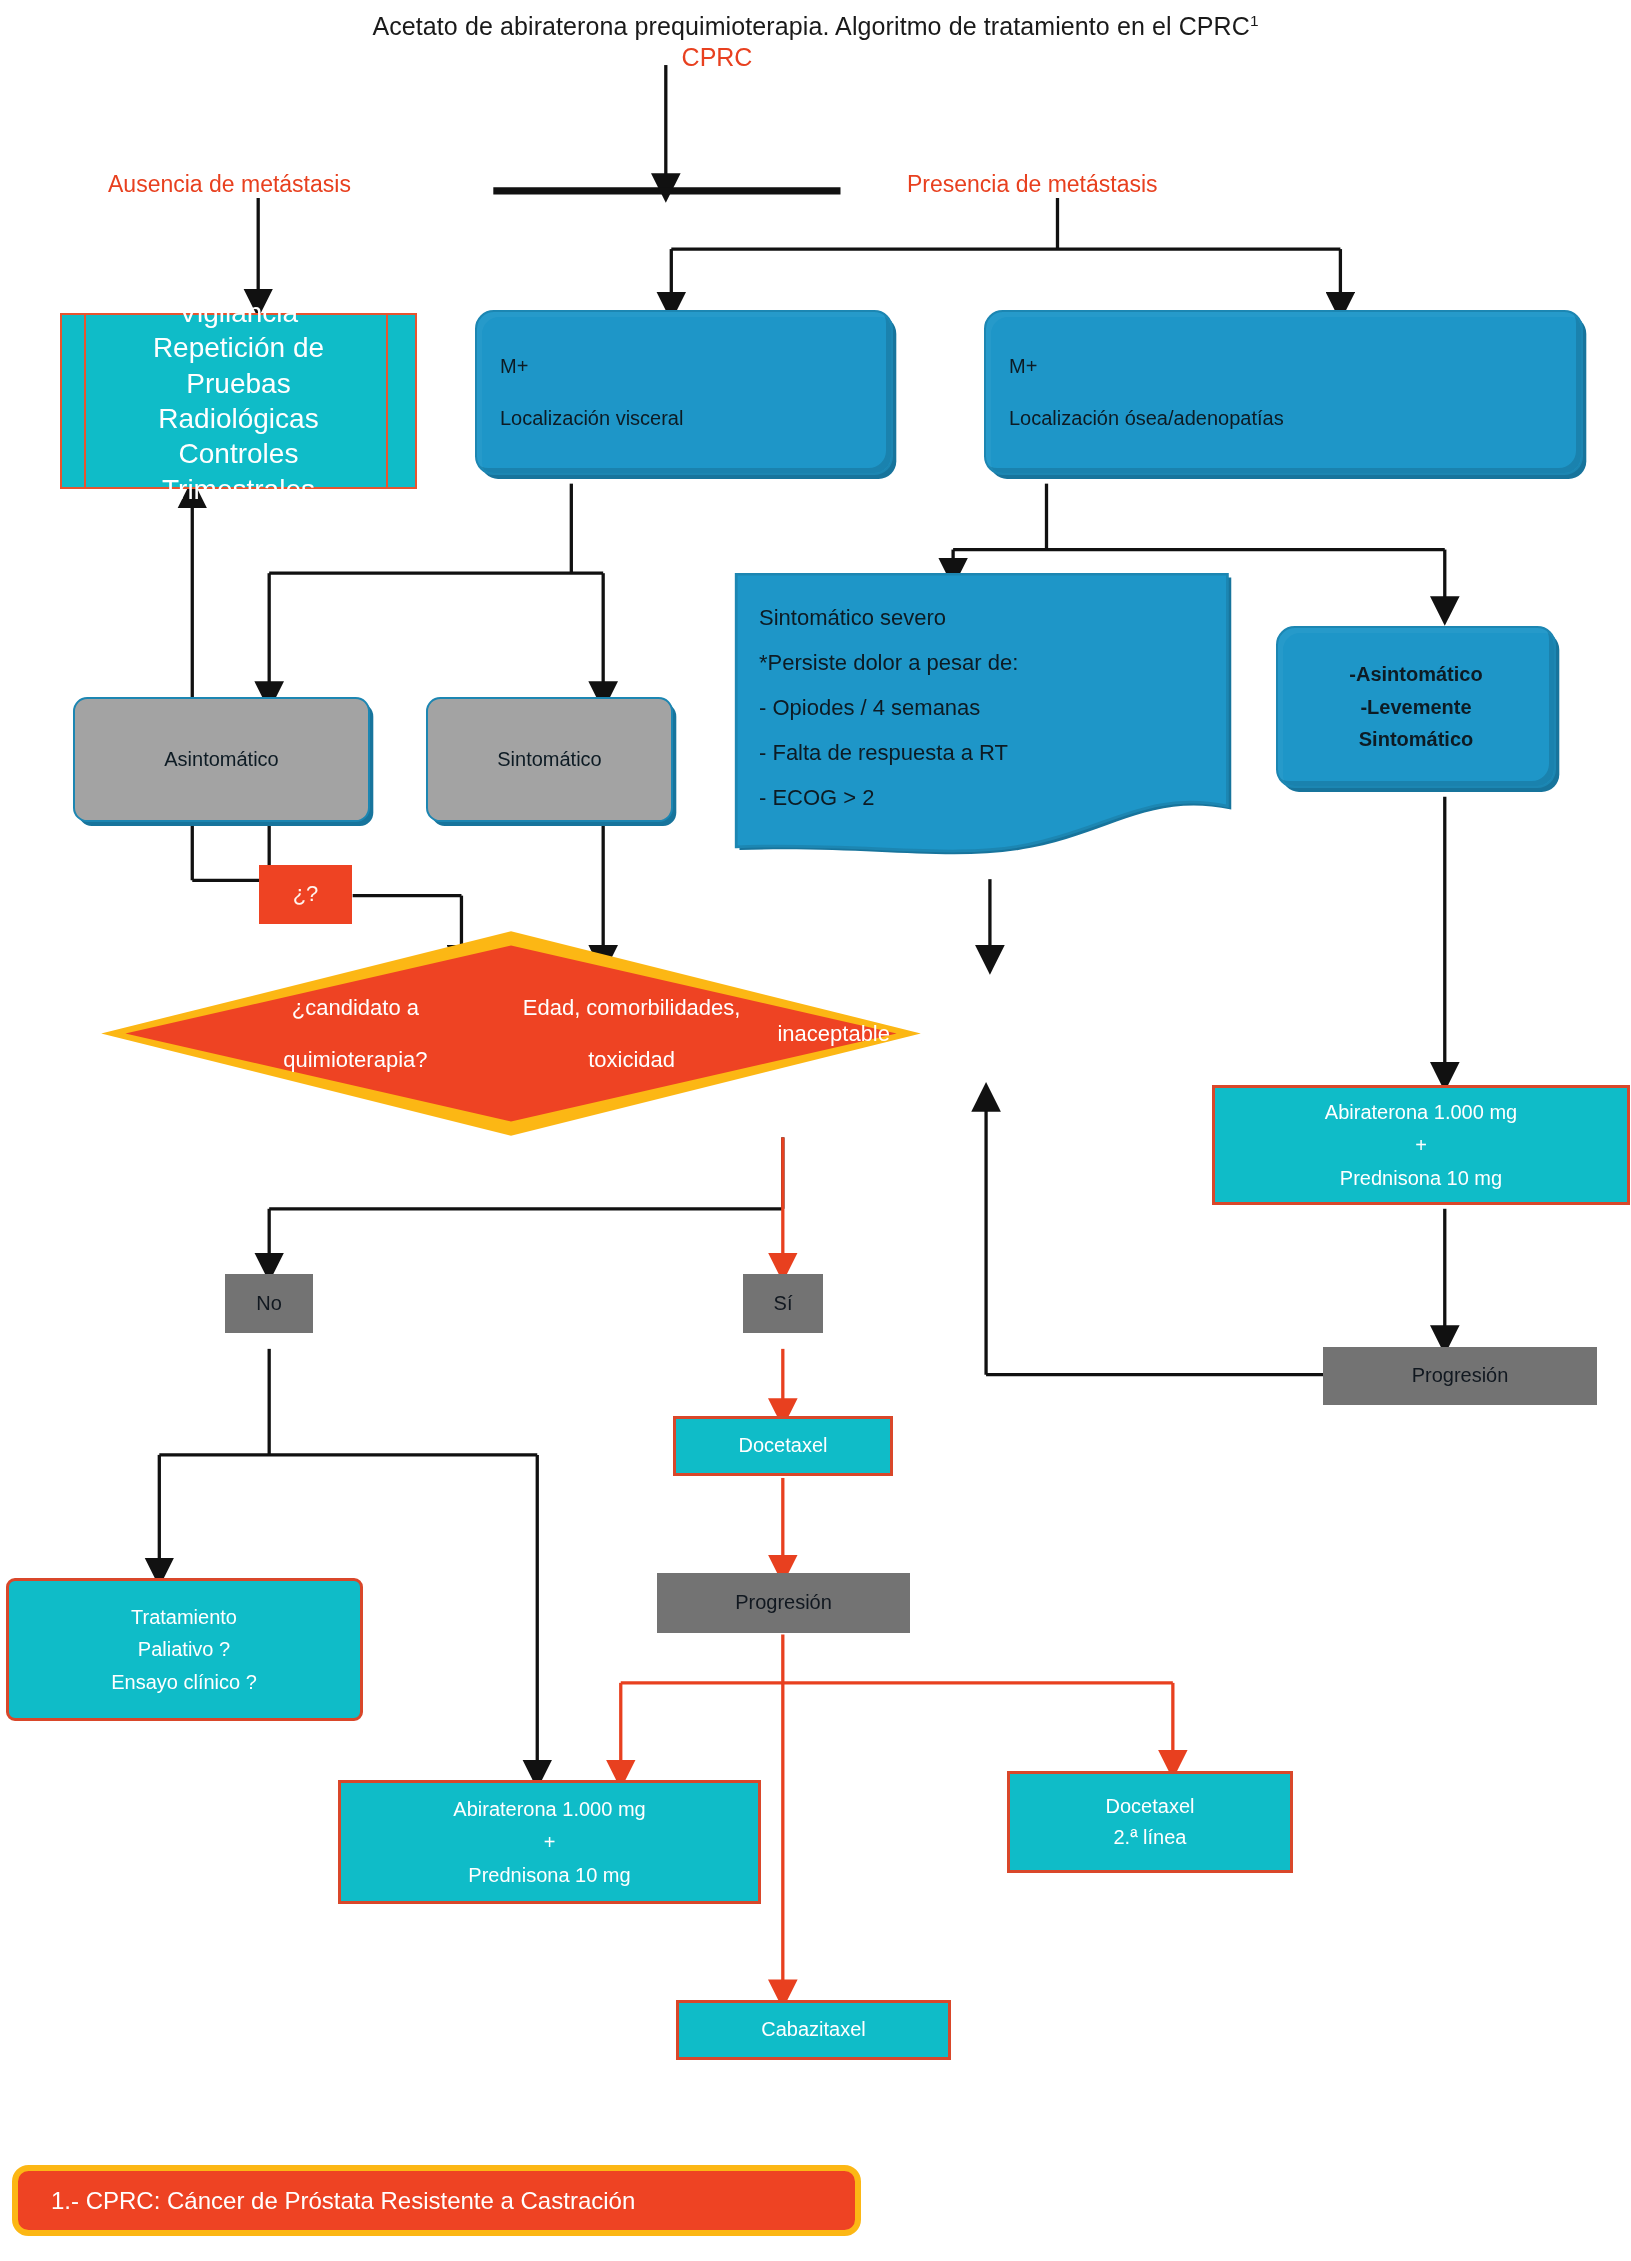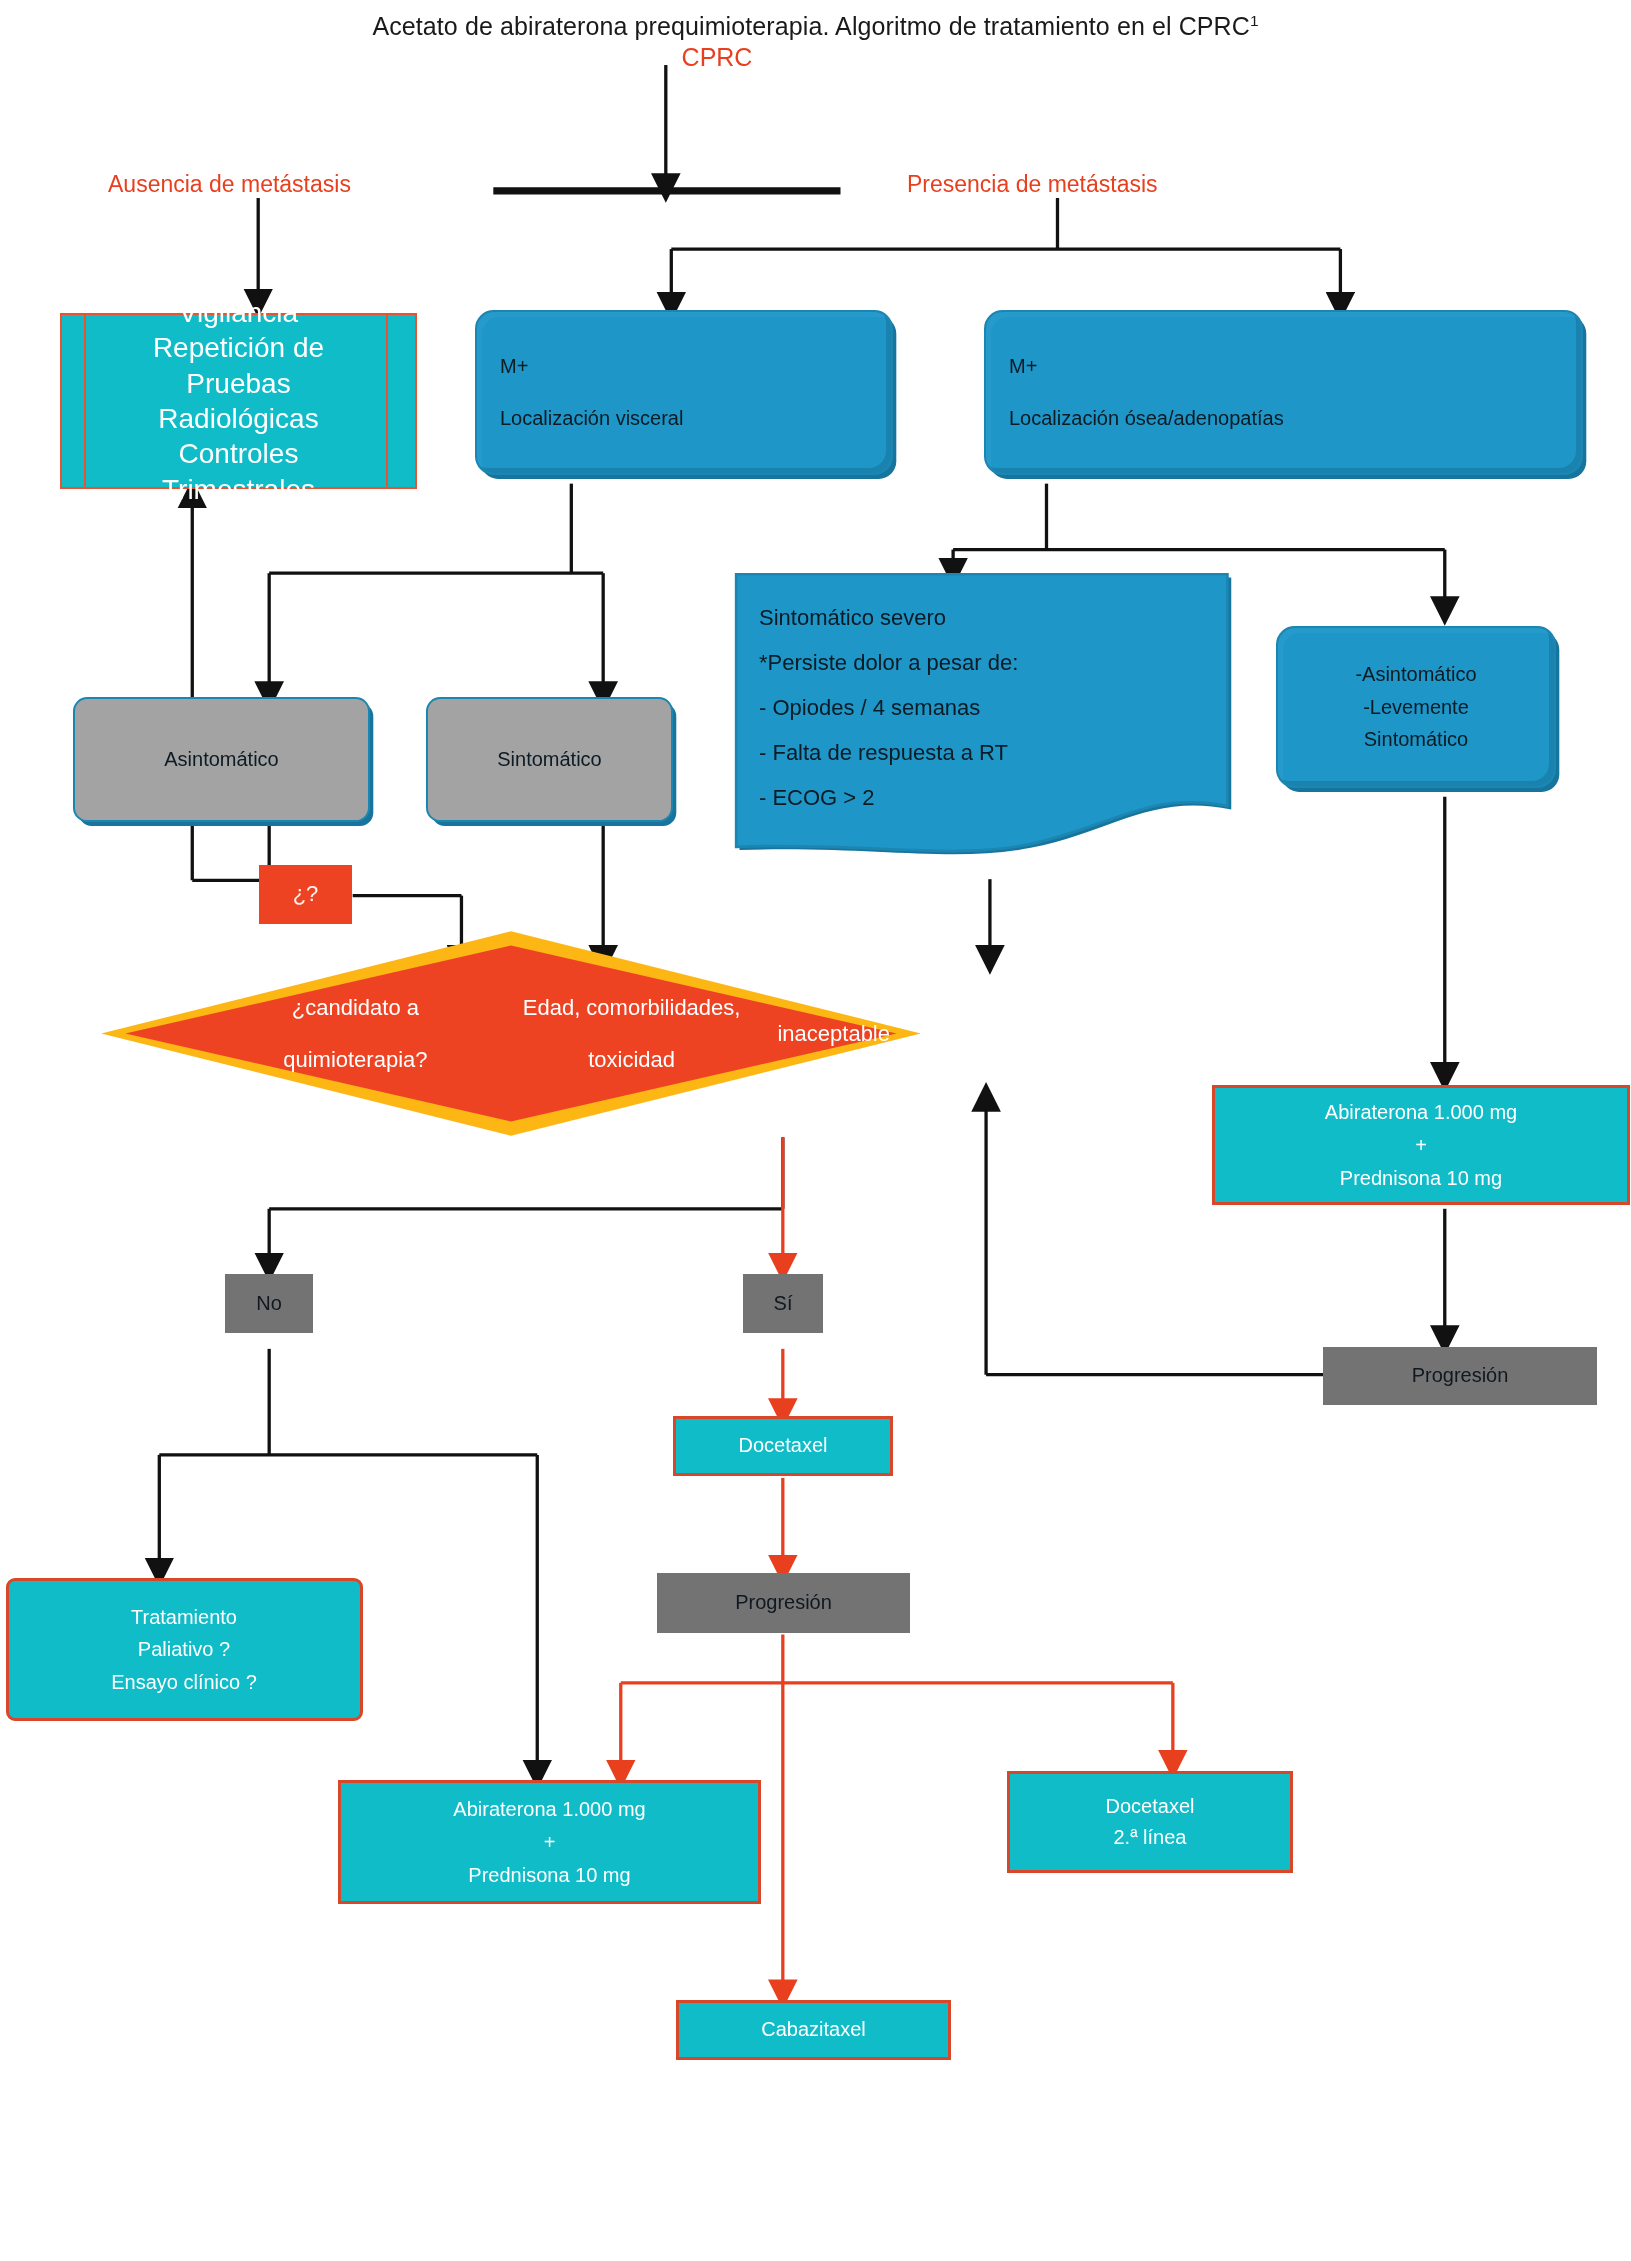--- a/index.html
+++ b/index.html
@@ -209,21 +209,21 @@
     <div class="doc-text">
       <div>Sintomático severo</div>
       <div>*Persiste dolor a pesar de:</div>
       <div>- Opiodes / 4 semanas</div>
       <div>- Falta de respuesta  a RT</div>
       <div>- ECOG &gt; 2</div>
     </div>
   </div>
 
   <div class="abs blue3d node" style="left:1276px;top:626px;width:280px;height:162px;">
-    <div class="inner" style="white-space:pre-line;line-height:1.62;">-Asintomático
+    <div class="inner" style="white-space:pre-line;line-height:1.62;font-weight:bold;">-Asintomático
 -Levemente
 Sintomático</div>
   </div>
 
   <div class="abs blue3d-sq node" style="left:73px;top:697px;width:297px;height:125px;">
     <div class="inner">Asintomático</div>
   </div>
 
   <div class="abs blue3d-sq node" style="left:426px;top:697px;width:247px;height:125px;">
     <div class="inner">Sintomático</div>
@@ -285,15 +285,18 @@
 
   <div class="abs cyan-red node" style="left:1007px;top:1771px;width:286px;height:102px;">
     <div class="inner" style="white-space:pre-line;line-height:1.55;">Docetaxel
 2.ª línea</div>
   </div>
 
   <div class="abs cyan-red node" style="left:676px;top:2000px;width:275px;height:60px;">
     <div class="inner">Cabazitaxel</div>
   </div>
 
+  <div class="abs footer-note" style="left:12px;top:2165px;width:849px;height:71px;">
+    <span>1.- CPRC: Cáncer de Próstata Resistente a Castración</span>
+  </div>
 
 </div>
 
 
 </body></html>

